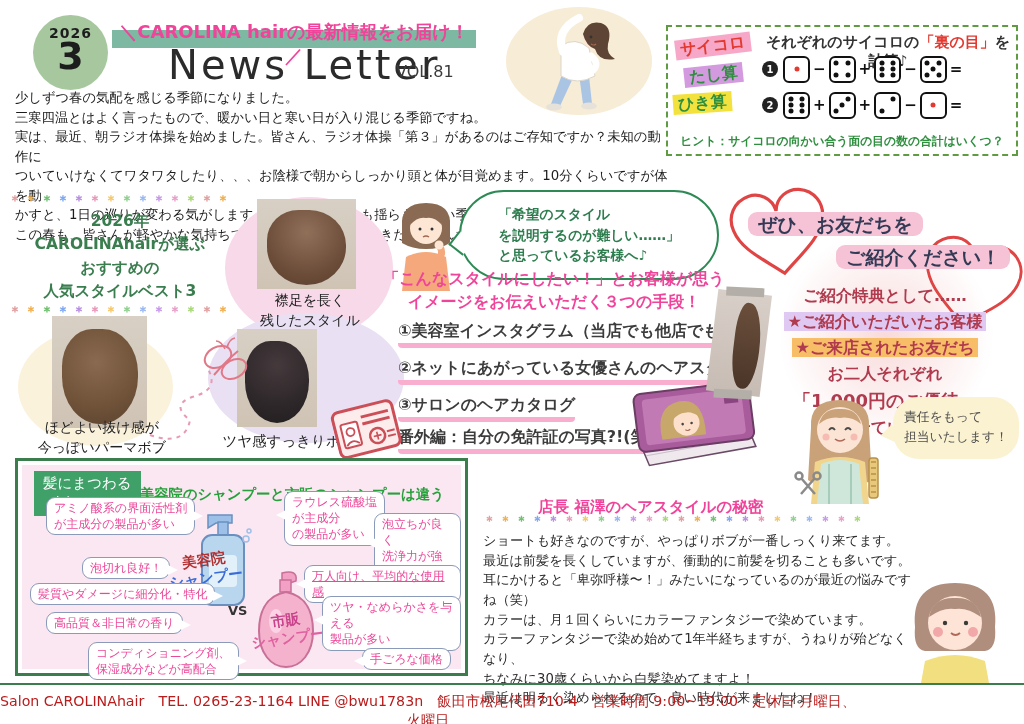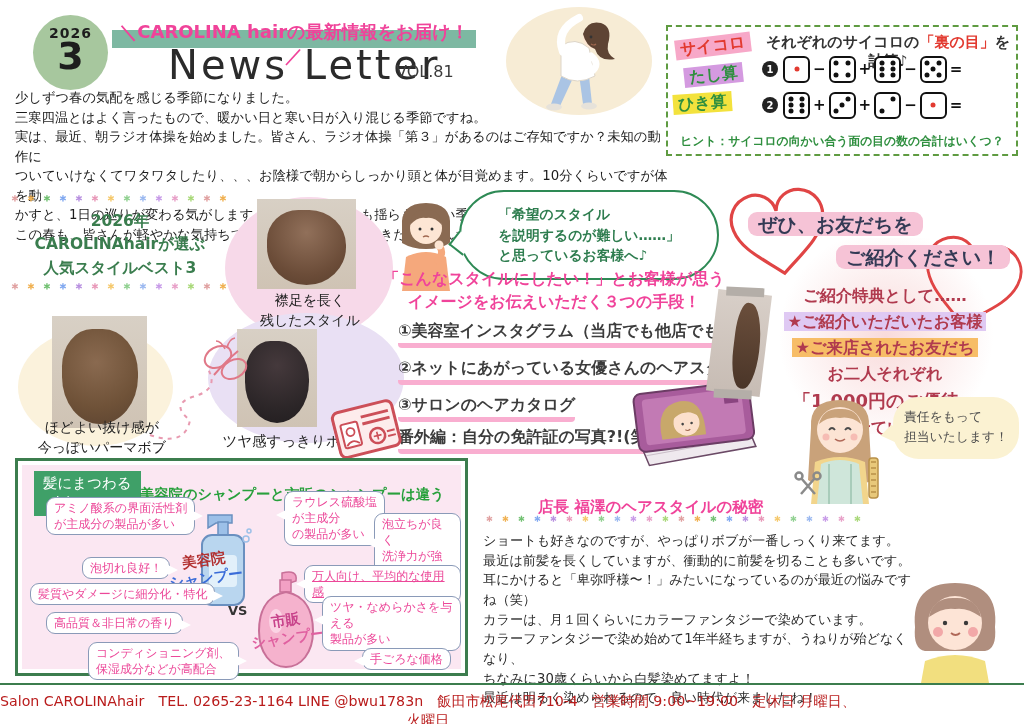--- a/index.html
+++ b/index.html
@@ -228,20 +228,21 @@
     <div>ついていけなくてワタワタしたり、、、お陰様で朝からしっかり頭と体が目覚めます。10分くらいですが体を動</div>
     <div>かすと、1日の巡りが変わる気がします。春は体も気持ちも揺らぎやすい季節。髪や頭皮も同じです。</div>
     <div>この春も、皆さんが軽やかな気持ちで過ごせるお手伝いができたら嬉しいです！</div>
   </div>
 
   <div class="abs best3-head">
     <div class="ast-row"><span style="color: rgb(224, 160, 160);">＊</span><span style="color: rgb(240, 176, 80);">＊</span><span style="color: rgb(112, 192, 112);">＊</span><span style="color: rgb(128, 168, 240);">＊</span><span style="color: rgb(184, 144, 224);">＊</span><span style="color: rgb(232, 152, 184);">＊</span><span style="color: rgb(245, 200, 107);">＊</span><span style="color: rgb(143, 208, 143);">＊</span><span style="color: rgb(154, 184, 240);">＊</span><span style="color: rgb(199, 154, 232);">＊</span><span style="color: rgb(232, 160, 200);">＊</span><span style="color: rgb(168, 216, 120);">＊</span><span style="color: rgb(224, 160, 160);">＊</span><span style="color: rgb(240, 176, 80);">＊</span></div>
     <div class="best3-title">
       <div>2026年</div>
       <div>CAROLINAhairが選ぶ</div>
+      <div>おすすめの</div>
       <div>人気スタイルベスト3</div>
     </div>
     <div class="ast-row"><span style="color: rgb(224, 160, 160);">＊</span><span style="color: rgb(240, 176, 80);">＊</span><span style="color: rgb(112, 192, 112);">＊</span><span style="color: rgb(128, 168, 240);">＊</span><span style="color: rgb(184, 144, 224);">＊</span><span style="color: rgb(232, 152, 184);">＊</span><span style="color: rgb(245, 200, 107);">＊</span><span style="color: rgb(143, 208, 143);">＊</span><span style="color: rgb(154, 184, 240);">＊</span><span style="color: rgb(199, 154, 232);">＊</span><span style="color: rgb(232, 160, 200);">＊</span><span style="color: rgb(168, 216, 120);">＊</span><span style="color: rgb(224, 160, 160);">＊</span><span style="color: rgb(240, 176, 80);">＊</span></div>
   </div>
 
   <div class="abs blob blob-pink"></div>
   <div class="abs blob blob-cream"></div>
   <div class="abs blob blob-lav"></div>
 
   <div class="abs photo" style="left:257px; top:199px; width:99px; height:90px;">

